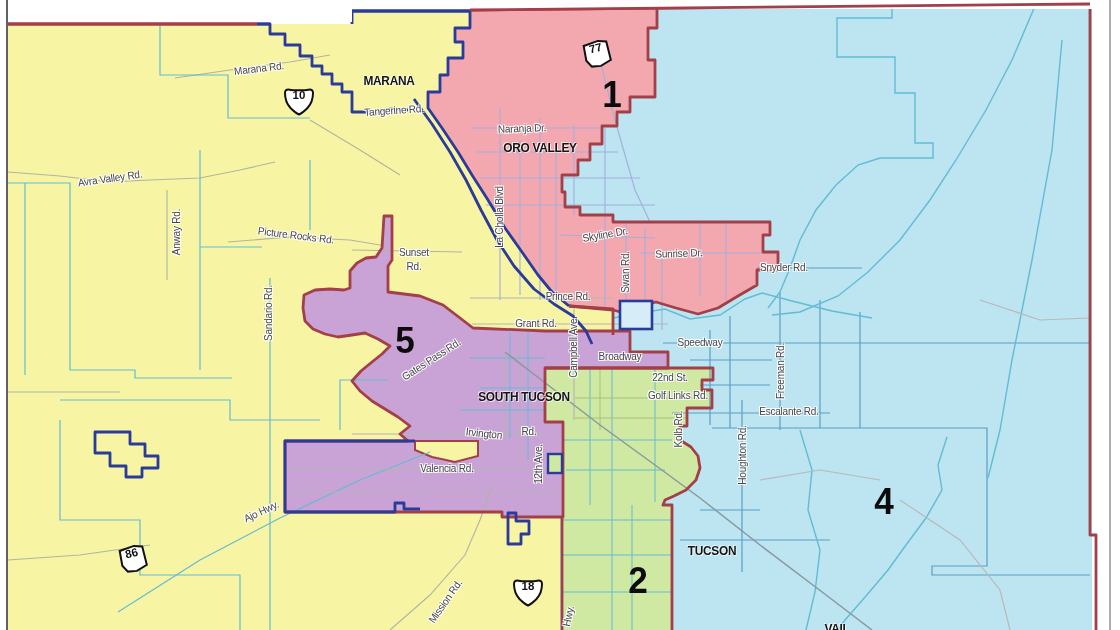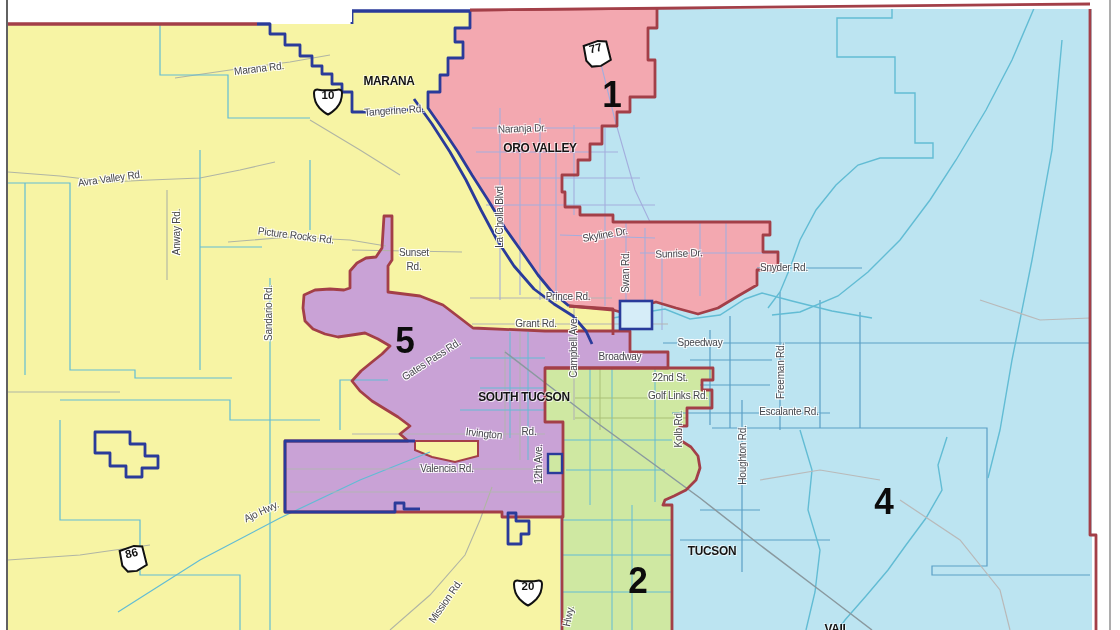--- a/index.html
+++ b/index.html
@@ -224,31 +224,31 @@
 <div class="lbl place" style="left:540px;top:148px">ORO VALLEY</div>
 <div class="lbl place" style="left:524px;top:397px">SOUTH TUCSON</div>
 <div class="lbl place" style="left:712px;top:551px">TUCSON</div>
 <div class="lbl place" style="left:837px;top:629px">VAIL</div>
 
 <div class="lbl dnum" style="left:612px;top:95px">1</div>
 <div class="lbl dnum" style="left:405px;top:341px">5</div>
 <div class="lbl dnum" style="left:638px;top:581px">2</div>
 <div class="lbl dnum" style="left:884px;top:502px">4</div>
 
-<div class="shield" style="left:328px;top:101px">
+<div class="shield" style="left:299px;top:101px">
   <svg width="34" height="30" viewBox="-17 -15 34 30">
     <path d="M -14,-8 Q -14,-12 -9.5,-11.3 Q -4,-10.3 0,-10.8 Q 4,-10.3 9.5,-11.3 Q 14,-12 14,-8 Q 14,1 8.5,7 Q 3.5,12 0,13.5 Q -3.5,12 -8.5,7 Q -14,1 -14,-8 Z" fill="#fff" stroke="#111" stroke-width="2"></path>
   </svg>
   <div class="num">10</div>
 </div>
 <div class="shield" style="left:528px;top:592px">
   <svg width="34" height="30" viewBox="-17 -15 34 30">
     <path d="M -14,-8 Q -14,-12 -9.5,-11.3 Q -4,-10.3 0,-10.8 Q 4,-10.3 9.5,-11.3 Q 14,-12 14,-8 Q 14,1 8.5,7 Q 3.5,12 0,13.5 Q -3.5,12 -8.5,7 Q -14,1 -14,-8 Z" fill="#fff" stroke="#111" stroke-width="2"></path>
   </svg>
-  <div class="num">20</div>
+  <div class="num">18</div>
 </div>
 <div class="shield" style="left:597px;top:54px;--r:-14deg">
   <svg width="34" height="30" viewBox="-17 -15 34 30">
     <path d="M -11,-11 L 4,-12.5 L 12,-10 L 12,9 L 1,12.5 L -8,11 L -12,4 Z" fill="#fff" stroke="#111" stroke-width="2"></path>
   </svg>
   <div class="num">77</div>
 </div>
 <div class="shield" style="left:133px;top:559px;--r:-14deg">
   <svg width="34" height="30" viewBox="-17 -15 34 30">
     <path d="M -11,-11 L 4,-12.5 L 12,-10 L 12,9 L 1,12.5 L -8,11 L -12,4 Z" fill="#fff" stroke="#111" stroke-width="2"></path>

